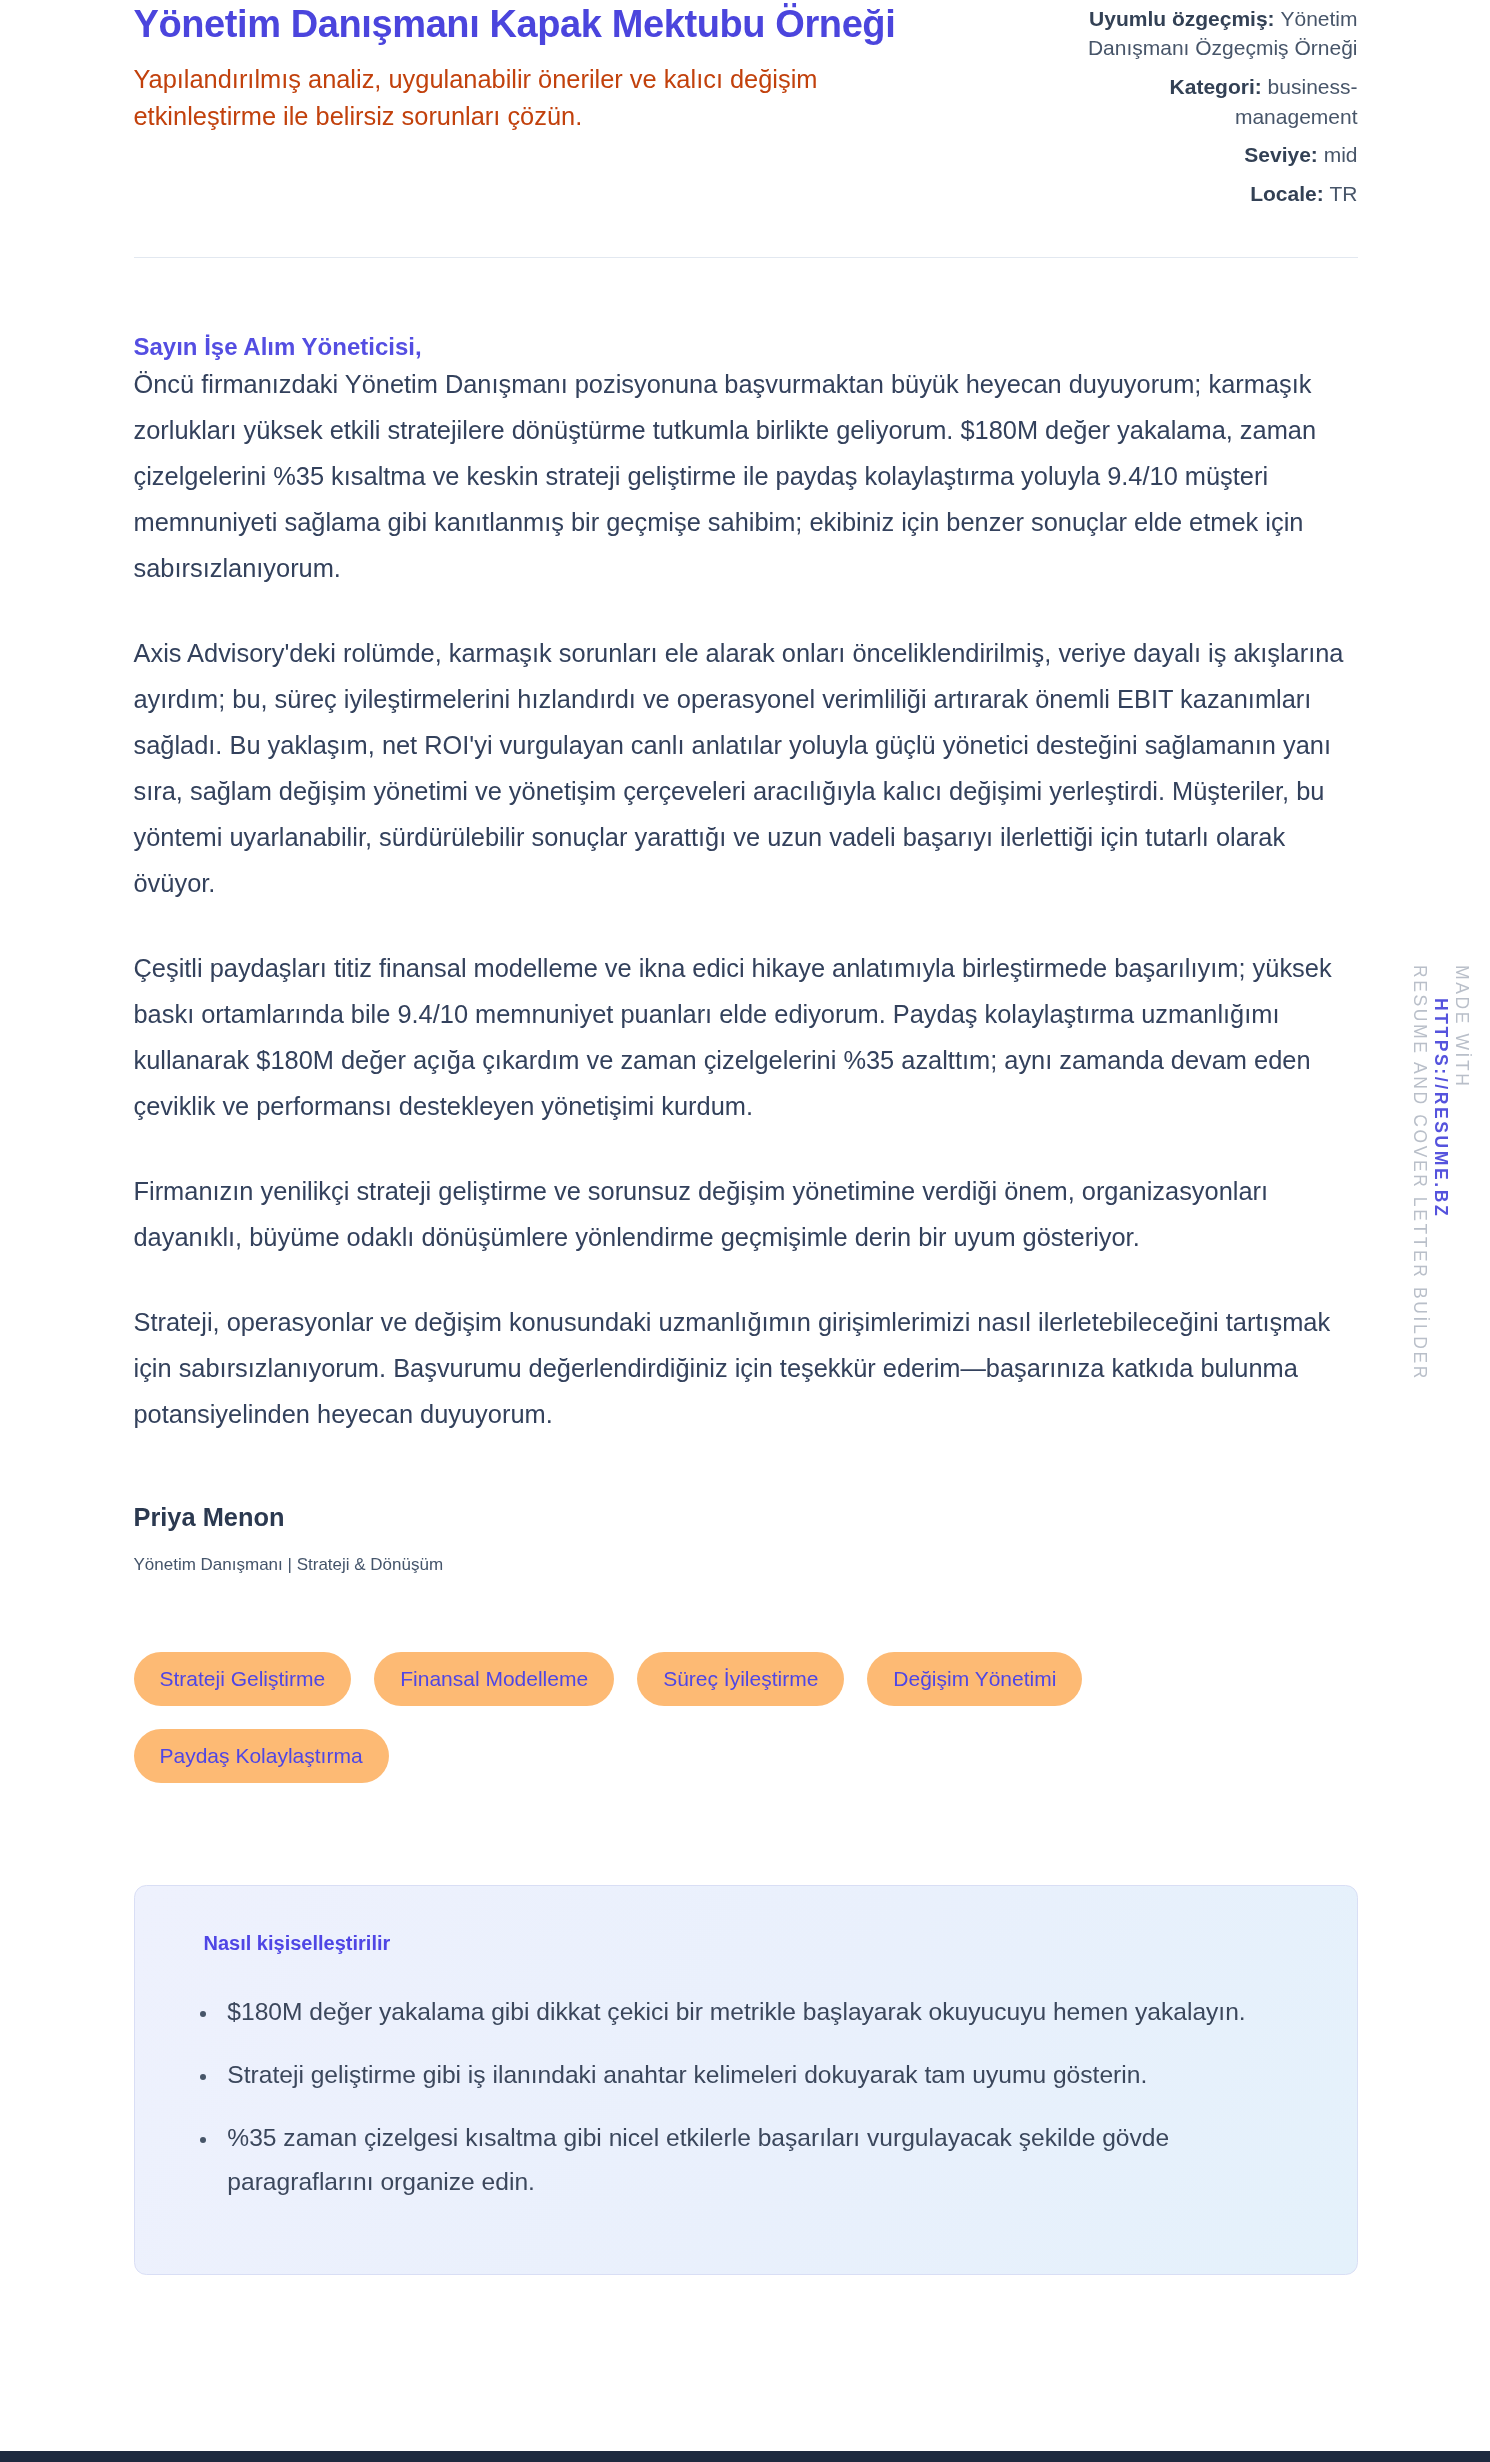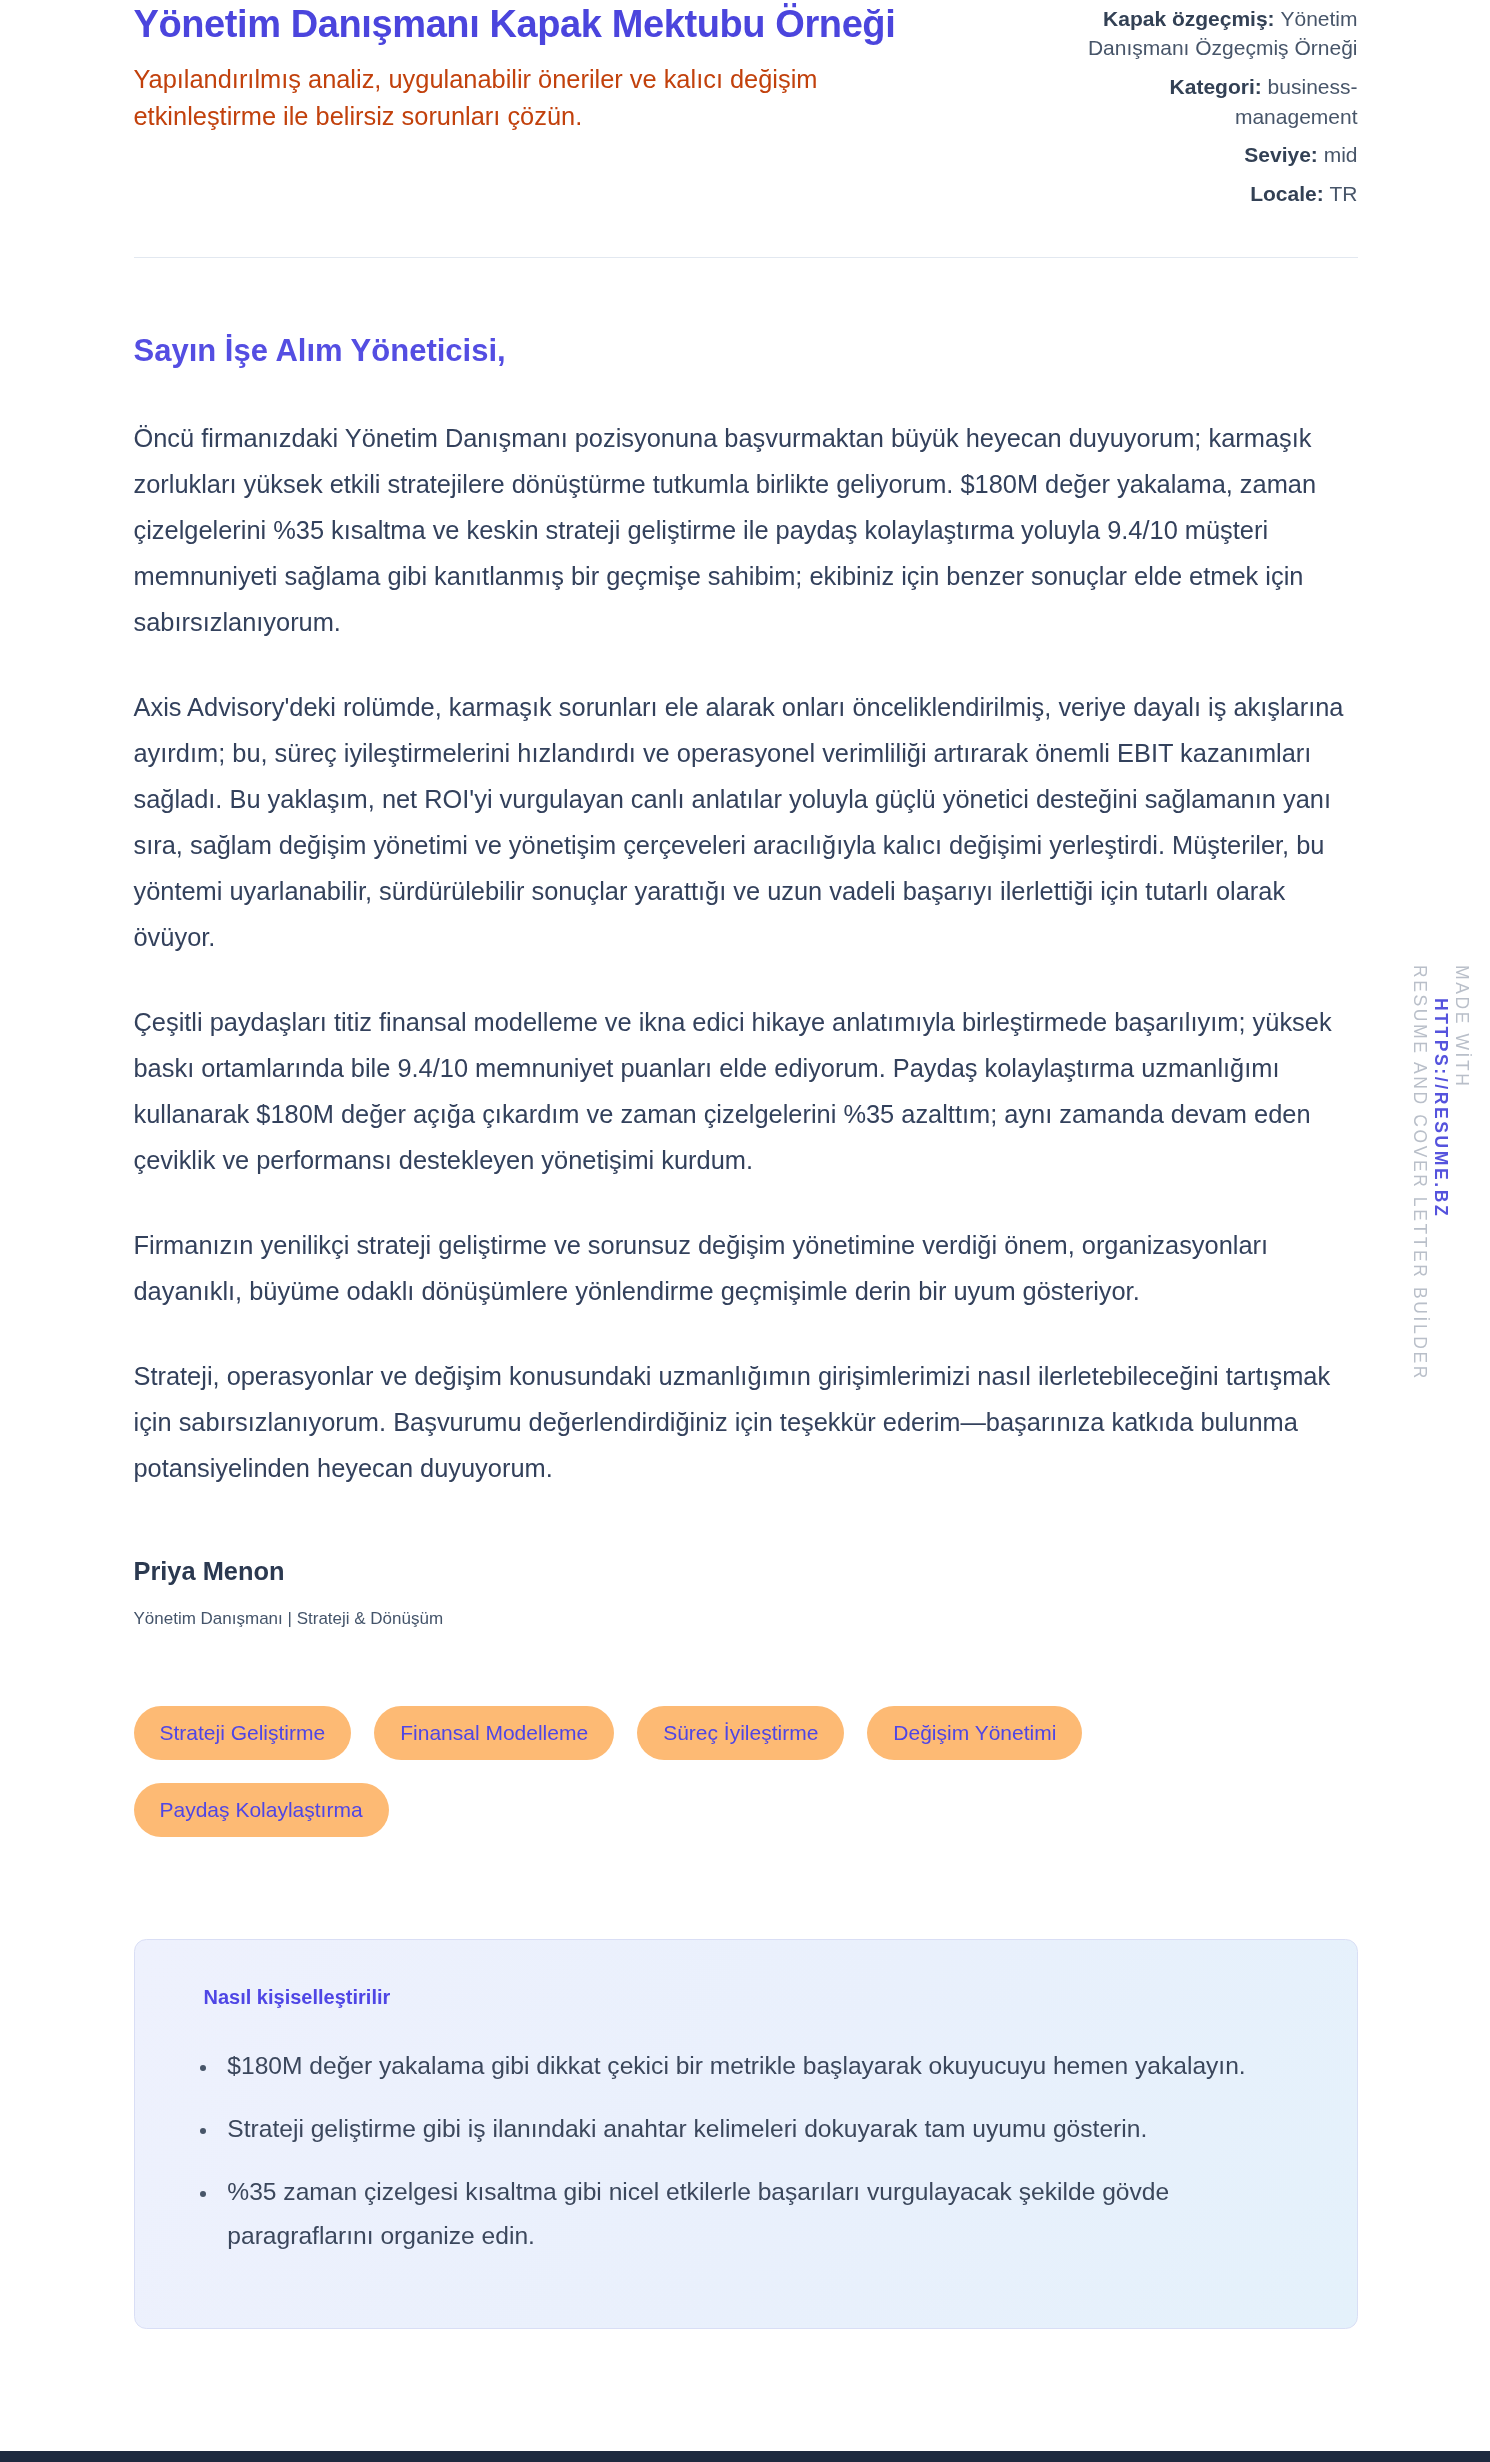--- a/index.html
+++ b/index.html
@@ -46,23 +46,22 @@
   .meta-label { font-weight: 700; color: #334155; }
   .divider {
     border: none;
     border-top: 1.8px solid #e2e8f0;
     margin-top: 39px;
   }
   
   .letter { margin-top: 75px; }
   .greeting {
     color: #544ee2;
-    font-size: 31px;
-    font-weight: 700;
-    margin-bottom: 46px;
+    font-size: 24px;
+    font-weight: 700;
   }
   .para {
     font-size: 25.4px;
     line-height: 46px;
     color: #33415c;
     margin-bottom: 39px;
   }
   .signature { margin-top: 66px; }
   .signature-name { font-size: 25.4px; font-weight: 700; color: #2b3950; }
   .signature-title { font-size: 17px; color: #44546a; margin-top: 23px; }
@@ -141,21 +140,21 @@
 <body>
 
 <div class="container">
 
   <div class="header">
     <div class="header-left">
       <h1 class="page-title">Yönetim Danışmanı Kapak Mektubu Örneği</h1>
       <p class="page-subtitle">Yapılandırılmış analiz, uygulanabilir öneriler ve kalıcı değişim etkinleştirme ile belirsiz sorunları çözün.</p>
     </div>
     <div class="meta">
-        <div class="meta-row"><span class="meta-label">Kapak özgeçmiş: </span><span class="meta-value">Yönetim Danışmanı Özgeçmiş Örneği</span></div>
+        <div class="meta-row"><span class="meta-label">Uyumlu özgeçmiş: </span><span class="meta-value">Yönetim Danışmanı Özgeçmiş Örneği</span></div>
         <div class="meta-row"><span class="meta-label">Kategori: </span><span class="meta-value">business-management</span></div>
         <div class="meta-row"><span class="meta-label">Seviye: </span><span class="meta-value">mid</span></div>
         <div class="meta-row"><span class="meta-label">Locale: </span><span class="meta-value">TR</span></div>
       </div>
   </div>
 
   <hr class="divider">
 
   <div class="letter">
     <p class="greeting">Sayın İşe Alım Yöneticisi,</p>

